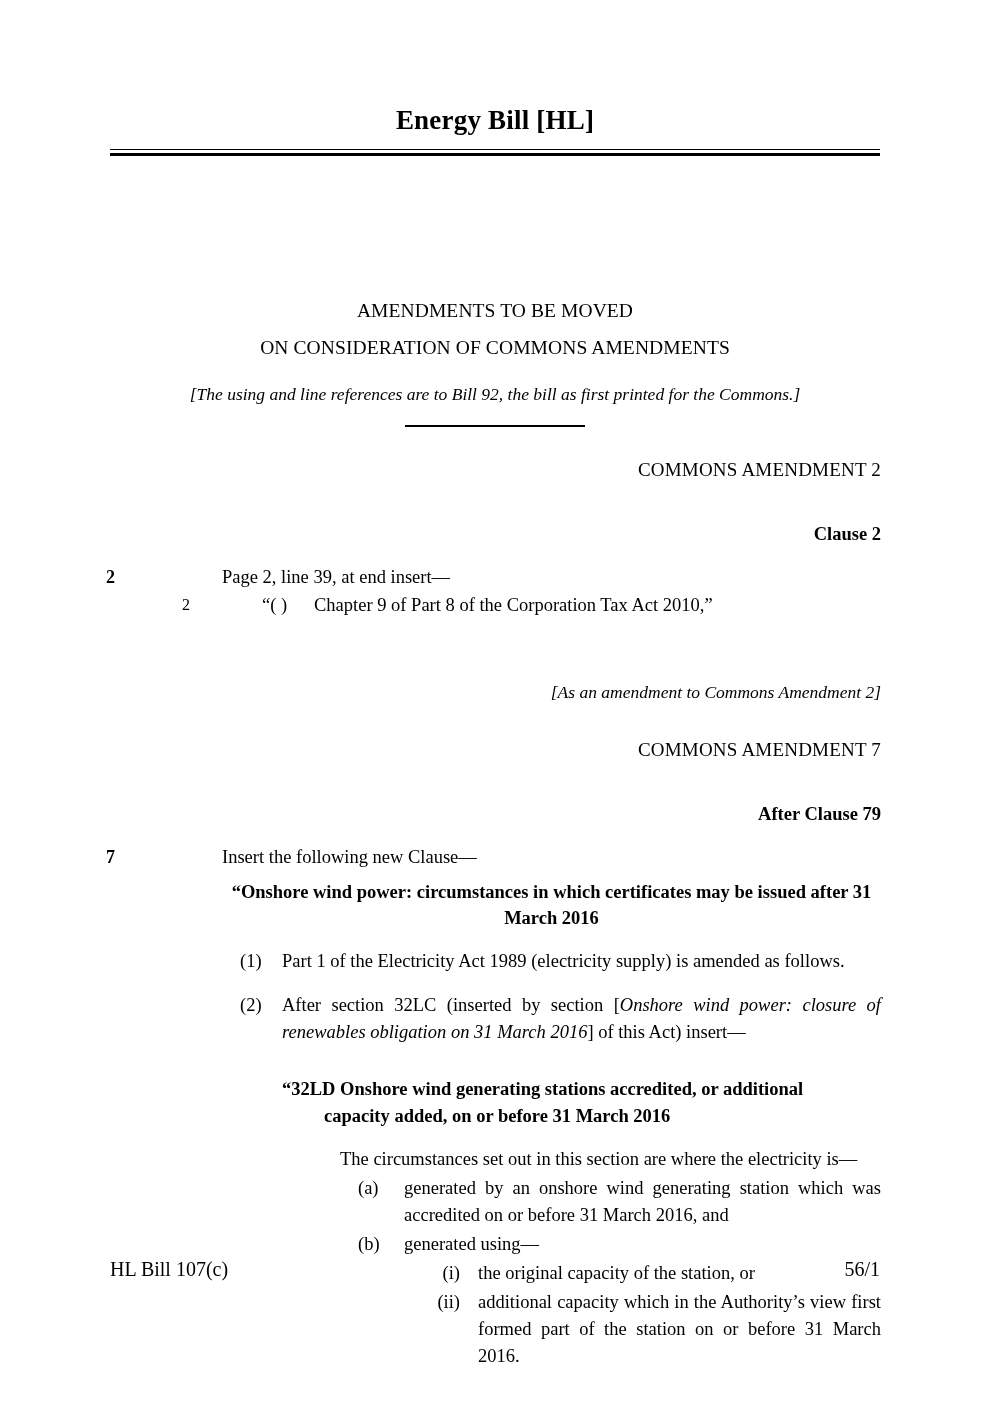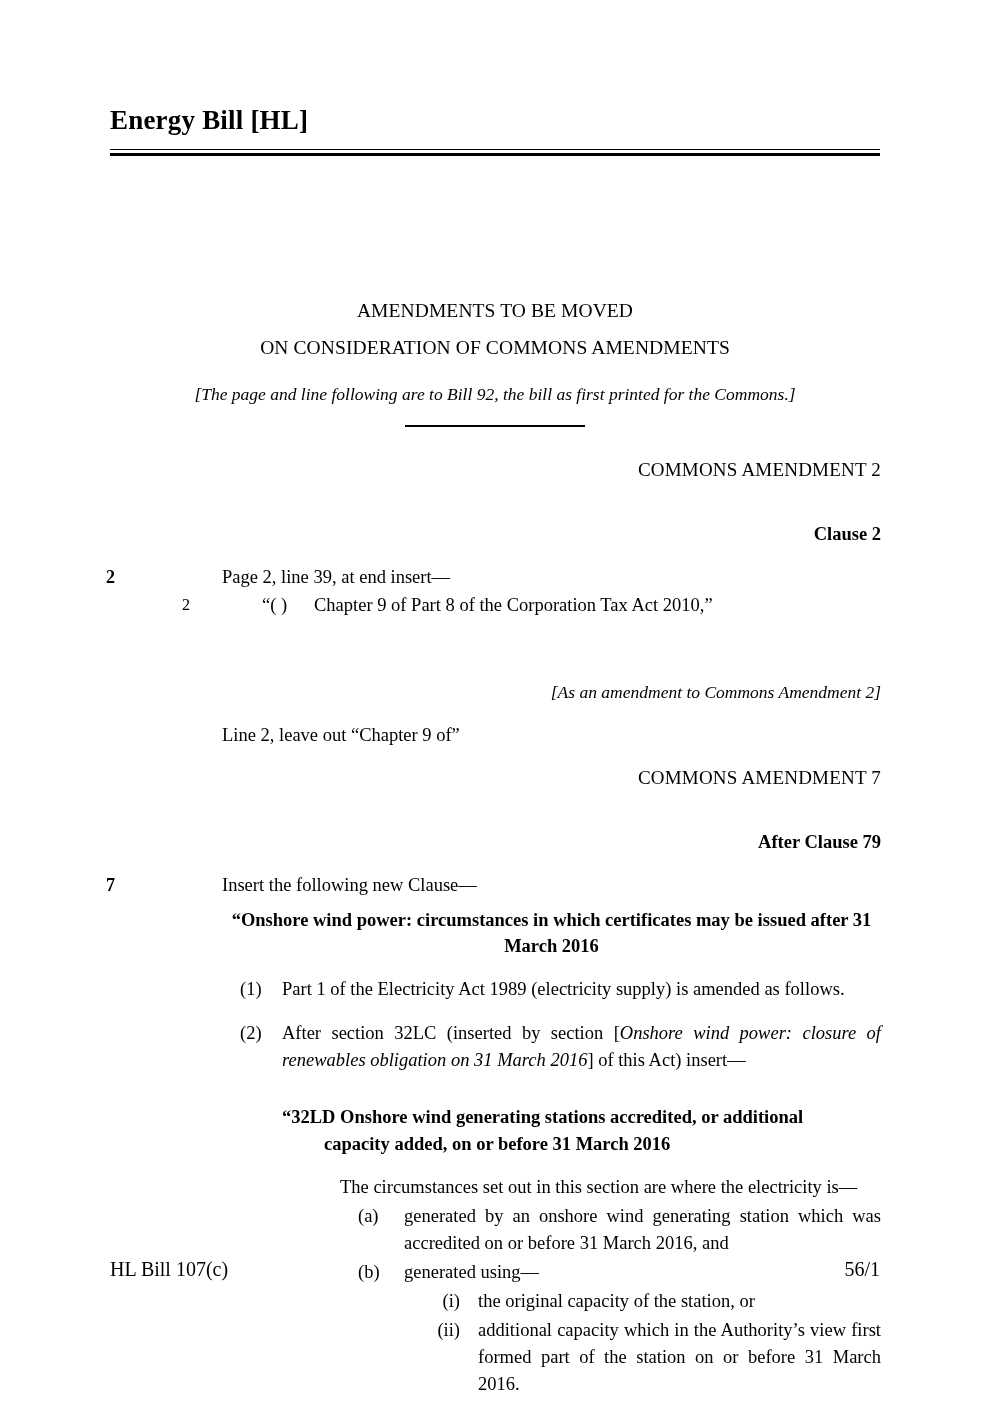--- a/index.html
+++ b/index.html
@@ -23,21 +23,21 @@
   
   .title-block {
     position: absolute;
     left: 110px;
     top: 104px;
     width: 770px;
   }
   .doc-title {
     font-size: 27px;
     font-weight: bold;
-    text-align: left;
+    text-align: center;
     letter-spacing: 0.2px;
     margin: 0;
     line-height: 1.2;
   }
   .rule-double {
     margin-top: 13px;
   }
   .rule-double .thin {
     height: 1px;
     background: #000;
@@ -242,21 +242,21 @@
     <h1 class="doc-title">Energy Bill [HL]</h1>
     <div class="rule-double">
       <div class="thin"></div>
       <div class="thick"></div>
     </div>
   </div>
 
   <div class="headings">
     <div class="hd-line">AMENDMENTS TO BE MOVED</div>
     <div class="hd-line">ON CONSIDERATION OF COMMONS AMENDMENTS</div>
-    <div class="note-line">[The page and line following are to Bill 92, the bill as first printed for the Commons.]</div>
+    <div class="note-line">[The using and line references are to Bill 92, the bill as first printed for the Commons.]</div>
     <div class="short-rule"></div>
   </div>
 
   <div class="body-area">
 
     <div class="centered-head caps">COMMONS AMENDMENT 2</div>
     <div class="spacer-lg"></div>
     <div class="centered-head bold">Clause 2</div>
     <div class="spacer-sm"></div>
 
@@ -268,23 +268,20 @@
     <div class="amd-row">
       <div class="line-num">2</div>
       <div class="quoted-insert"><span class="paren">“( )</span><span>Chapter 9 of Part 8 of the Corporation Tax Act 2010,”</span></div>
     </div>
 
     <div class="spacer-lg"></div>
     <div class="spacer-md"></div>
     <div class="centered-head italic">[As an amendment to Commons Amendment 2]</div>
     <div class="spacer-sm"></div>
 
-    <div class="amd-row">
-      <div class="amd-text">Line 2, leave out “Chapter 9 of”</div>
-    </div>
 
     <div class="spacer-sm"></div>
 
     <div class="centered-head caps">COMMONS AMENDMENT 7</div>
     <div class="spacer-lg"></div>
     <div class="centered-head bold">After Clause 79</div>
     <div class="spacer-sm"></div>
 
     <div class="amd-row">
       <div class="marginal-num">7</div>

